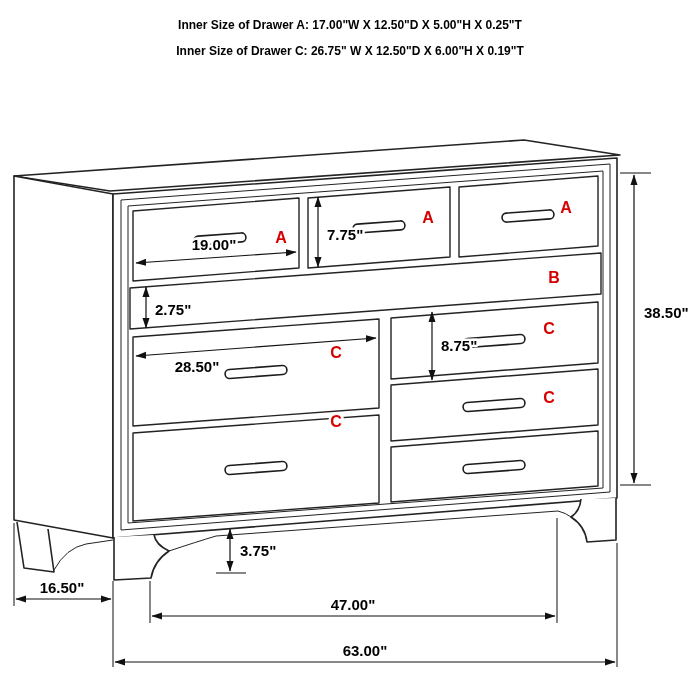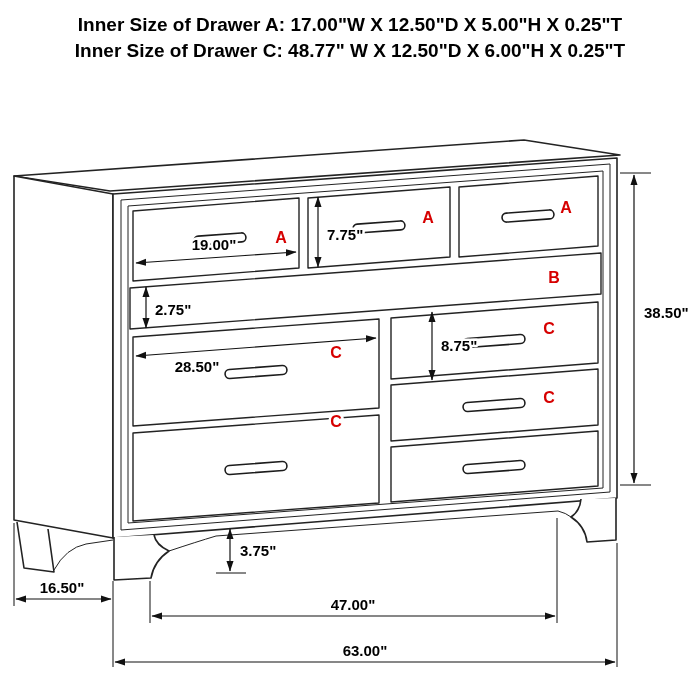--- a/index.html
+++ b/index.html
@@ -1,39 +1,39 @@
 <!DOCTYPE html>
 <html><head>
 <meta charset="utf-8">
 <style>
   html,body{margin:0;padding:0;background:#fff;}
   .page{position:relative;width:700px;height:700px;background:#ffffff;overflow:hidden;
         font-family:"Liberation Sans",sans-serif;}
   .header{position:absolute;top:12px;left:0;width:100%;text-align:center;}
-  .spec-line{font-weight:bold;font-size:19px;line-height:26px;color:#000;}
+  .spec-line{font-weight:bold;font-size:12px;line-height:26px;color:#000;}
   svg{position:absolute;left:0;top:0;}
   .outline{fill:#ffffff;stroke:#232323;stroke-width:1.6;stroke-linejoin:round;}
   .thin{fill:none;stroke:#232323;stroke-width:1;stroke-linejoin:round;}
   .drawer{fill:#ffffff;stroke:#232323;stroke-width:1.4;stroke-linejoin:round;}
   .handle{fill:#ffffff;stroke:#1c1c1c;stroke-width:1.6;}
   .dim{stroke:#111;stroke-width:1.2;marker-start:url(#ah);marker-end:url(#ah);}
   .ext{stroke:#111;stroke-width:1;}
   .dimtext{font-family:"Liberation Sans",sans-serif;font-weight:bold;font-size:15px;fill:#000;
            paint-order:stroke;stroke:#fff;stroke-width:5px;stroke-linejoin:round;}
   .letter{font-family:"Liberation Sans",sans-serif;font-weight:bold;font-size:16px;
           paint-order:stroke;stroke:#fff;stroke-width:5px;stroke-linejoin:round;}
 </style>
 </head>
 <body>
 
 <div class="page">
 
   <div class="header">
     <div class="spec-line">Inner Size of Drawer A: 17.00"W X 12.50"D X 5.00"H X 0.25"T</div>
-    <div class="spec-line">Inner Size of Drawer C: 48.77" W X 12.50"D X 6.00"H X 0.25"T</div>
+    <div class="spec-line">Inner Size of Drawer C: 26.75" W X 12.50"D X 6.00"H X 0.19"T</div>
   </div>
 
   <svg width="700" height="700" viewBox="0 0 700 700">
     <defs>
       <marker id="ah" markerWidth="10" markerHeight="8" refX="8.5" refY="3" orient="auto-start-reverse" markerUnits="strokeWidth">
         <path d="M0,0 L9,3 L0,6 Z" fill="#111"></path>
       </marker>
       <pattern id="speck" width="12" height="9" patternUnits="userSpaceOnUse">
         <rect width="12" height="9" fill="#ffffff"></rect>
         <circle cx="2" cy="2" r="1" fill="#111"></circle>

